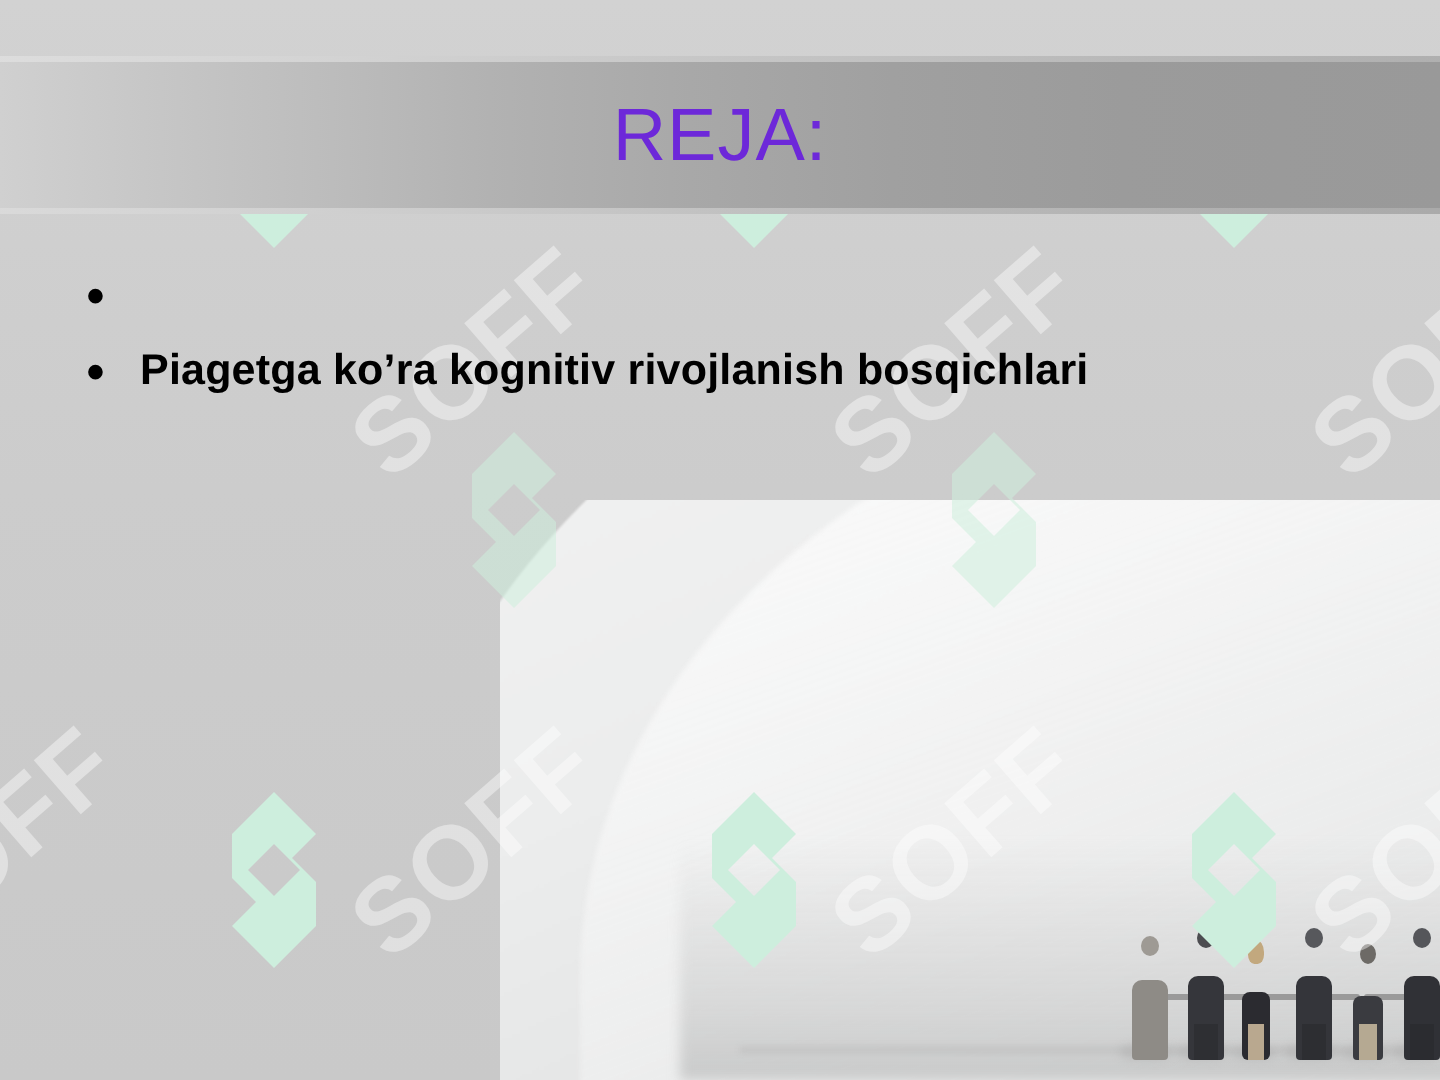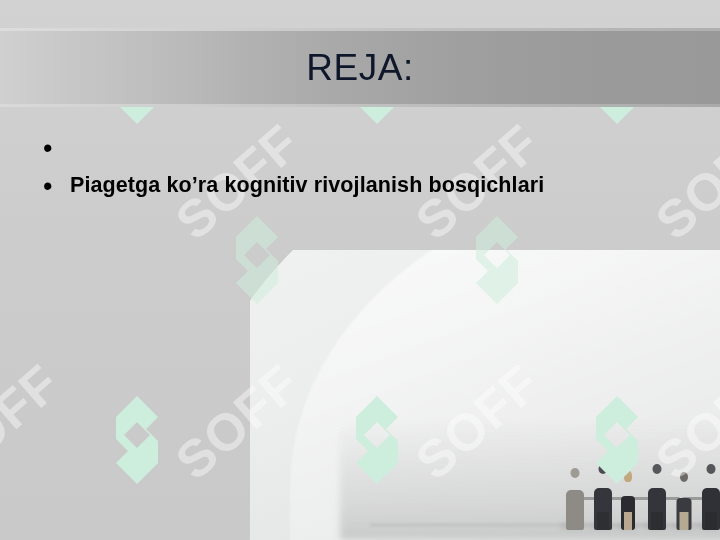--- a/index.html
+++ b/index.html
@@ -180,21 +180,21 @@
     position: absolute;
     left: 0;
     top: 28px;
     width: 720px;
     height: 79px;
     display: flex;
     align-items: center;
     justify-content: center;
     font-size: 37px;
     font-weight: normal;
-    color: #0f172a;
+    color: #6d28d9;
     letter-spacing: 0.5px;
   }
 
   
   .body-block {
     position: absolute;
     left: 34px;
     top: 131px;
     width: 656px;
   }

